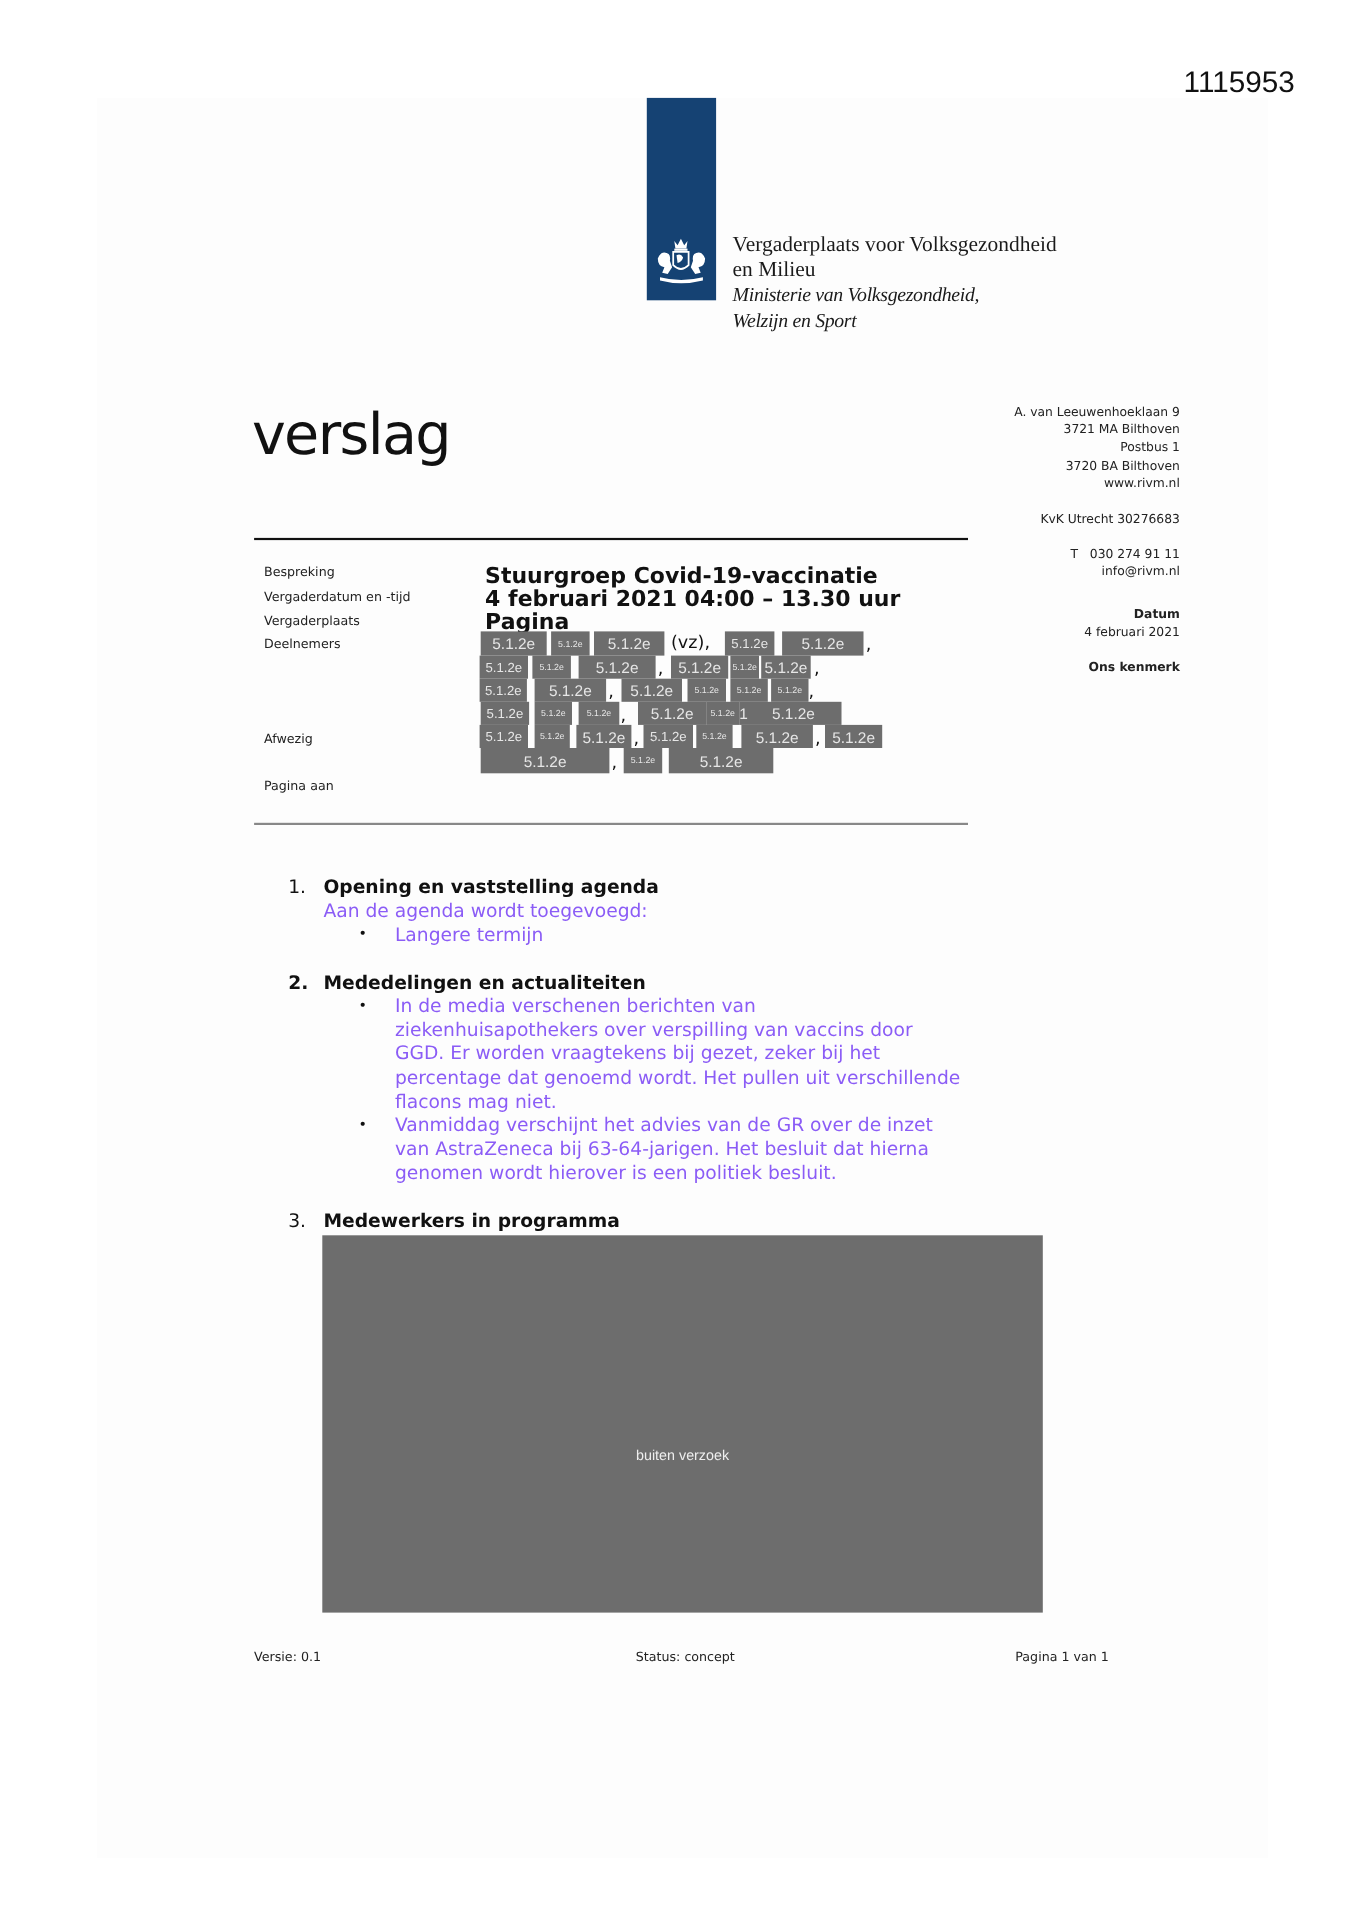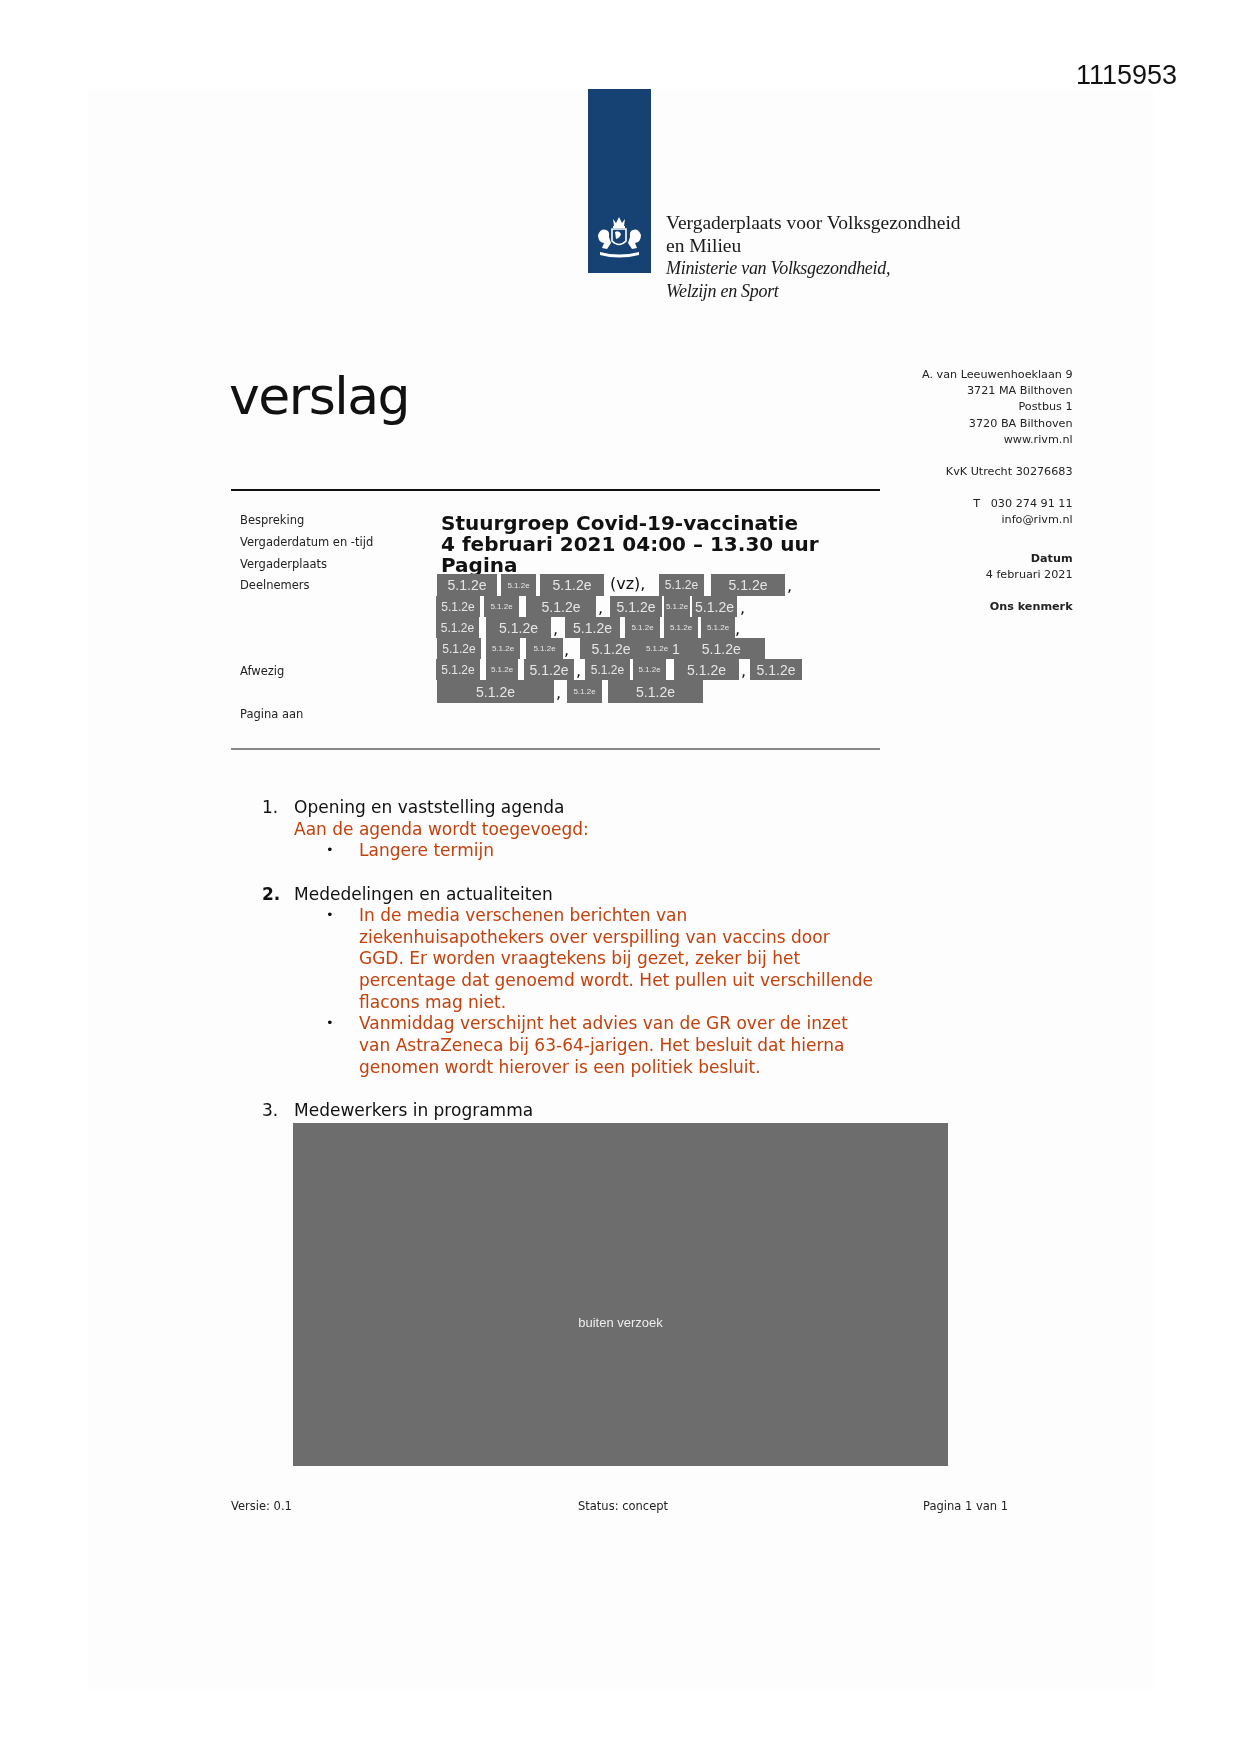--- a/index.html
+++ b/index.html
@@ -21,22 +21,22 @@
   .addr { left:922px; top:367px; font-size:11.2px; line-height:16.2px; color:#222; }
   .addr span { display:block;text-align:right; }
   .addr .gap { height:16px; }
   .redact { position:absolute; background:#6d6d6d; color:#e6e6e6; font-family:"Liberation Sans", sans-serif;
             display:flex; align-items:center; justify-content:center; overflow:hidden; white-space:nowrap; }
   .r-big { font-size:14px; }
   .r-small { font-size:8px; }
   .punct { position:absolute; font-size:16px; color:#111; }
   .sec { font-size:17px; color:#111; }
   .sec-num { position:absolute; }
-  .sec-title { position:absolute; font-weight:normal; }
-  .body-line { position:absolute; left:359px; font-size:17px; color:#c2410c; white-space:nowrap; }
+  .sec-title { position:absolute; font-weight:bold; }
+  .body-line { position:absolute; left:359px; font-size:17px; color:#8b5cf6; white-space:nowrap; }
   .bullet { position:absolute; left:326px; font-size:13px; }
   .big-redact { left:293px; top:1123px; width:655px; height:343px; background:#6d6d6d; }
   .big-redact-label { position:absolute; left:0; right:0; top:164px; text-align:center; color:#eee;
                       font-family:"Liberation Sans", sans-serif; font-size:13px;margin-top:28px; }
   .footer { top:1499px; font-size:11.5px; color:#222; font-family:"DejaVu Sans", sans-serif; }
 </style>
 </head>
 <body>
 
 <div class="abs page-bg"></div>

